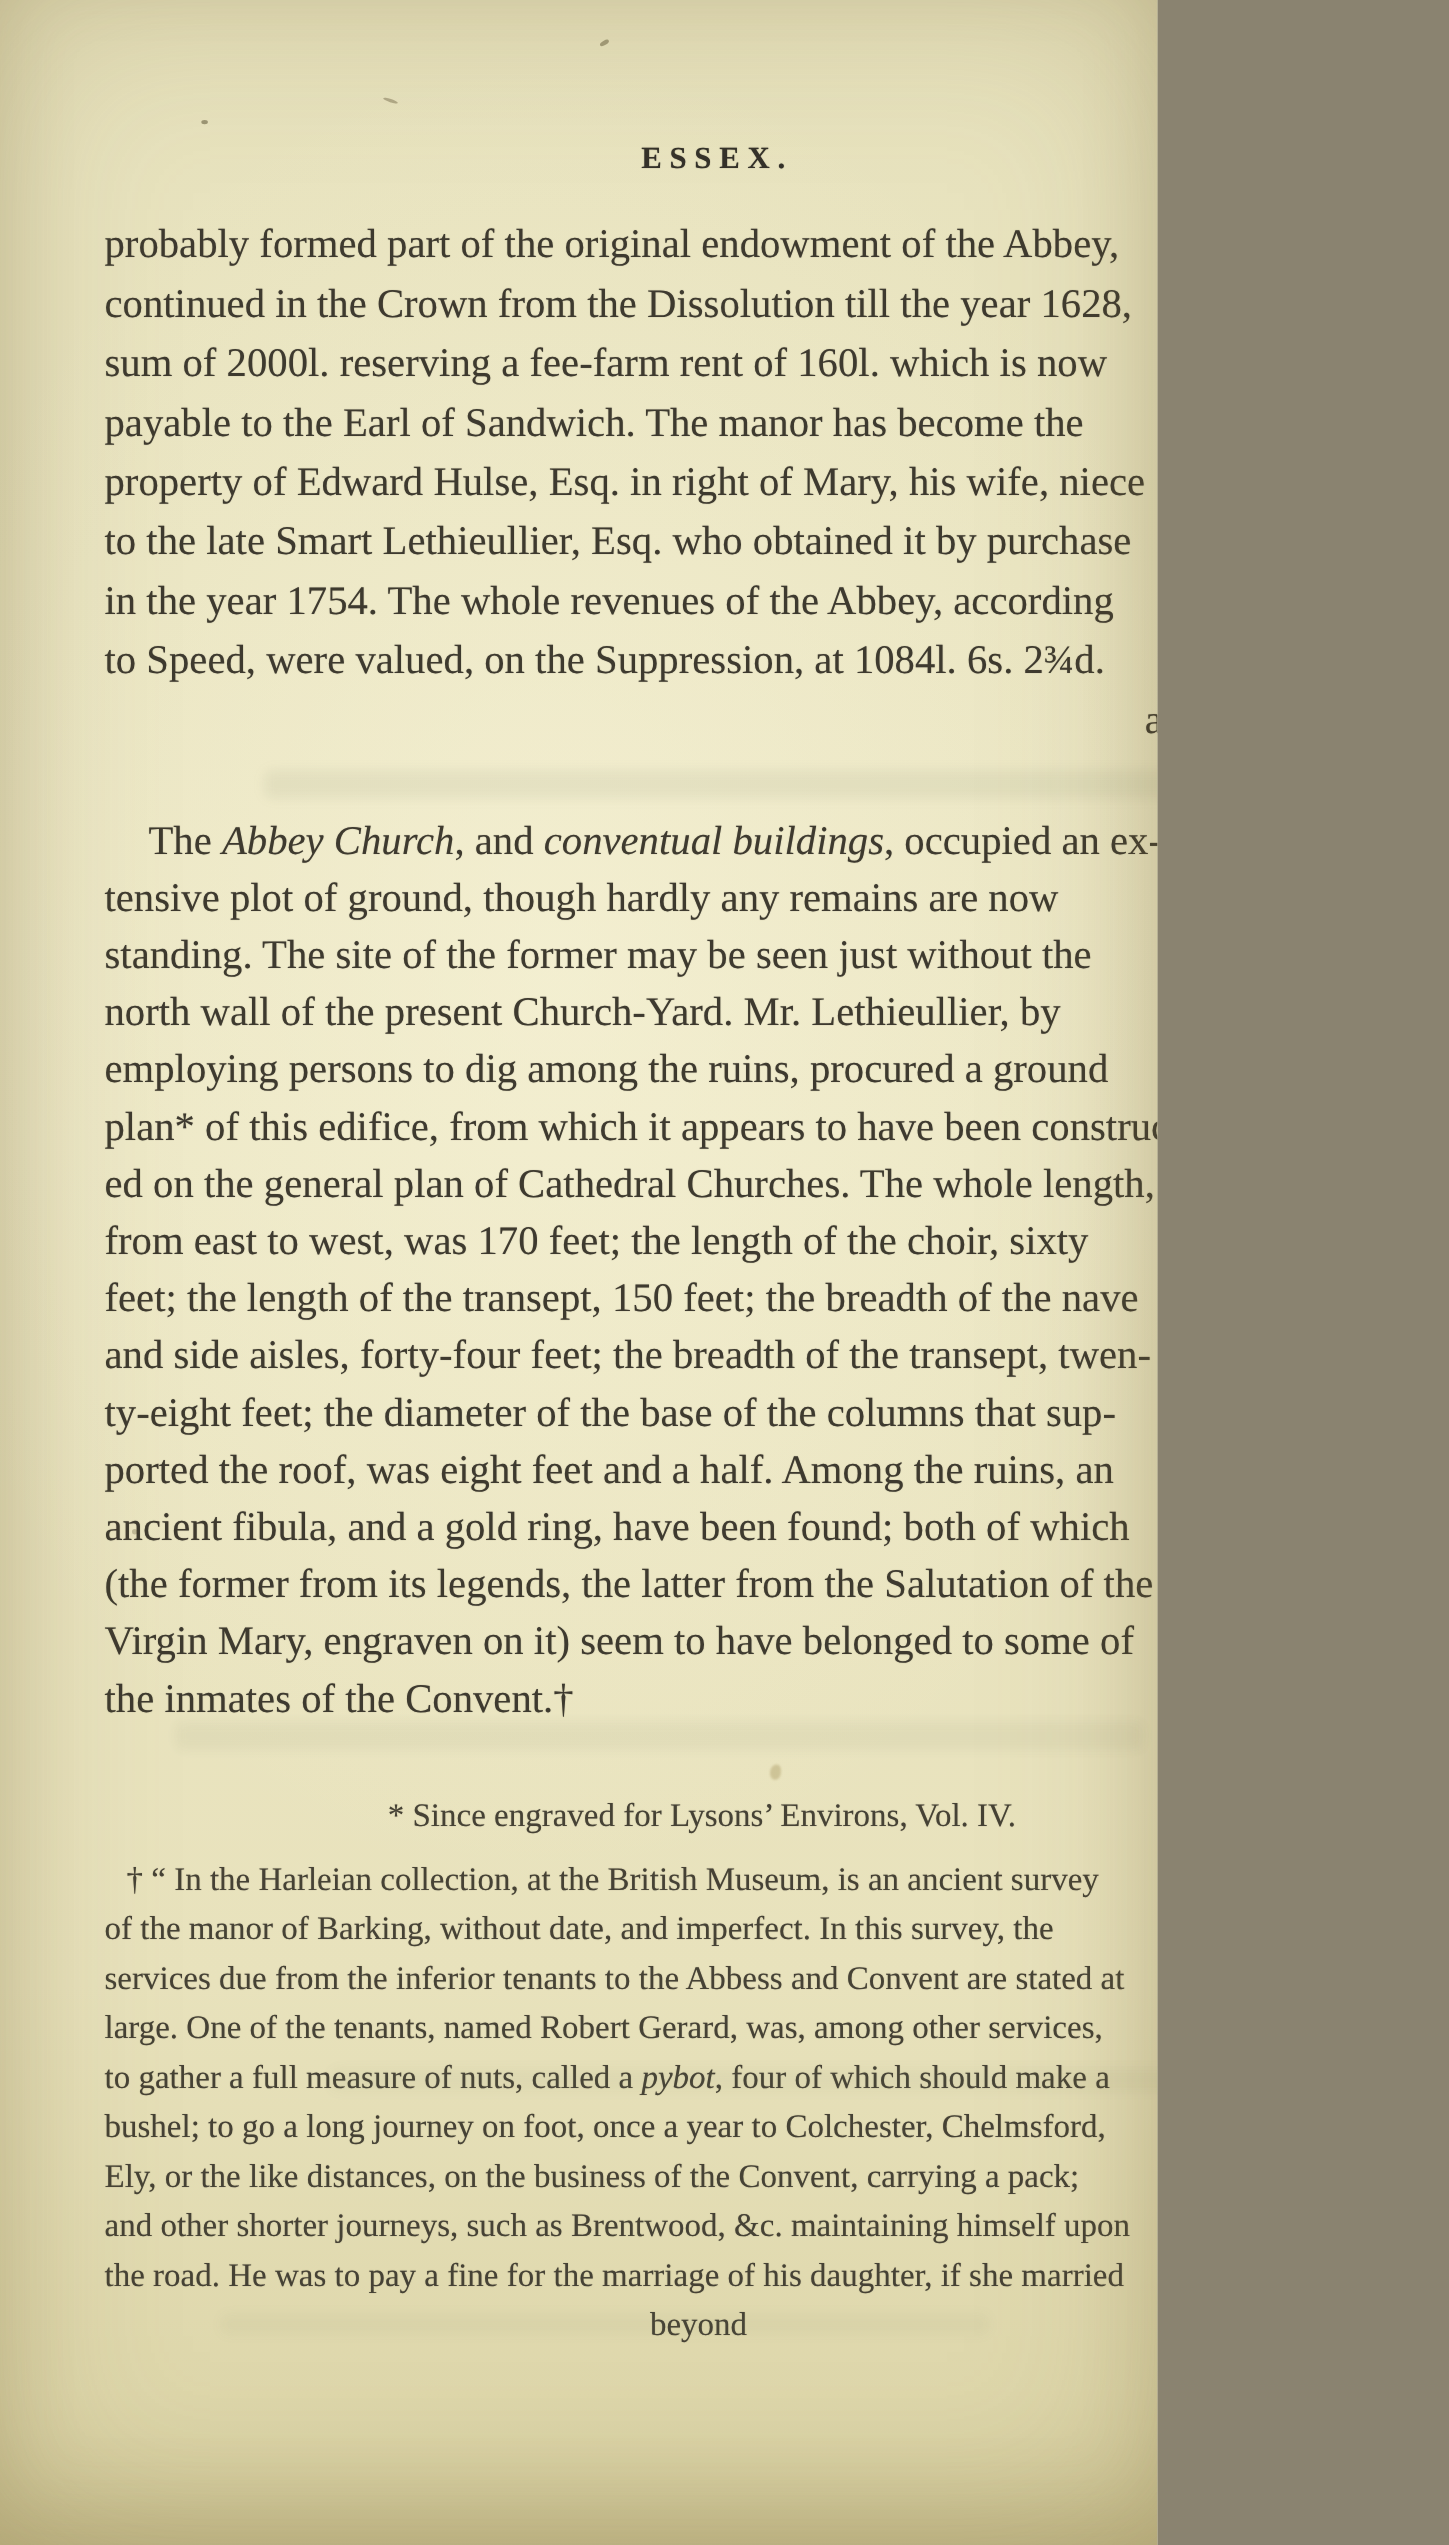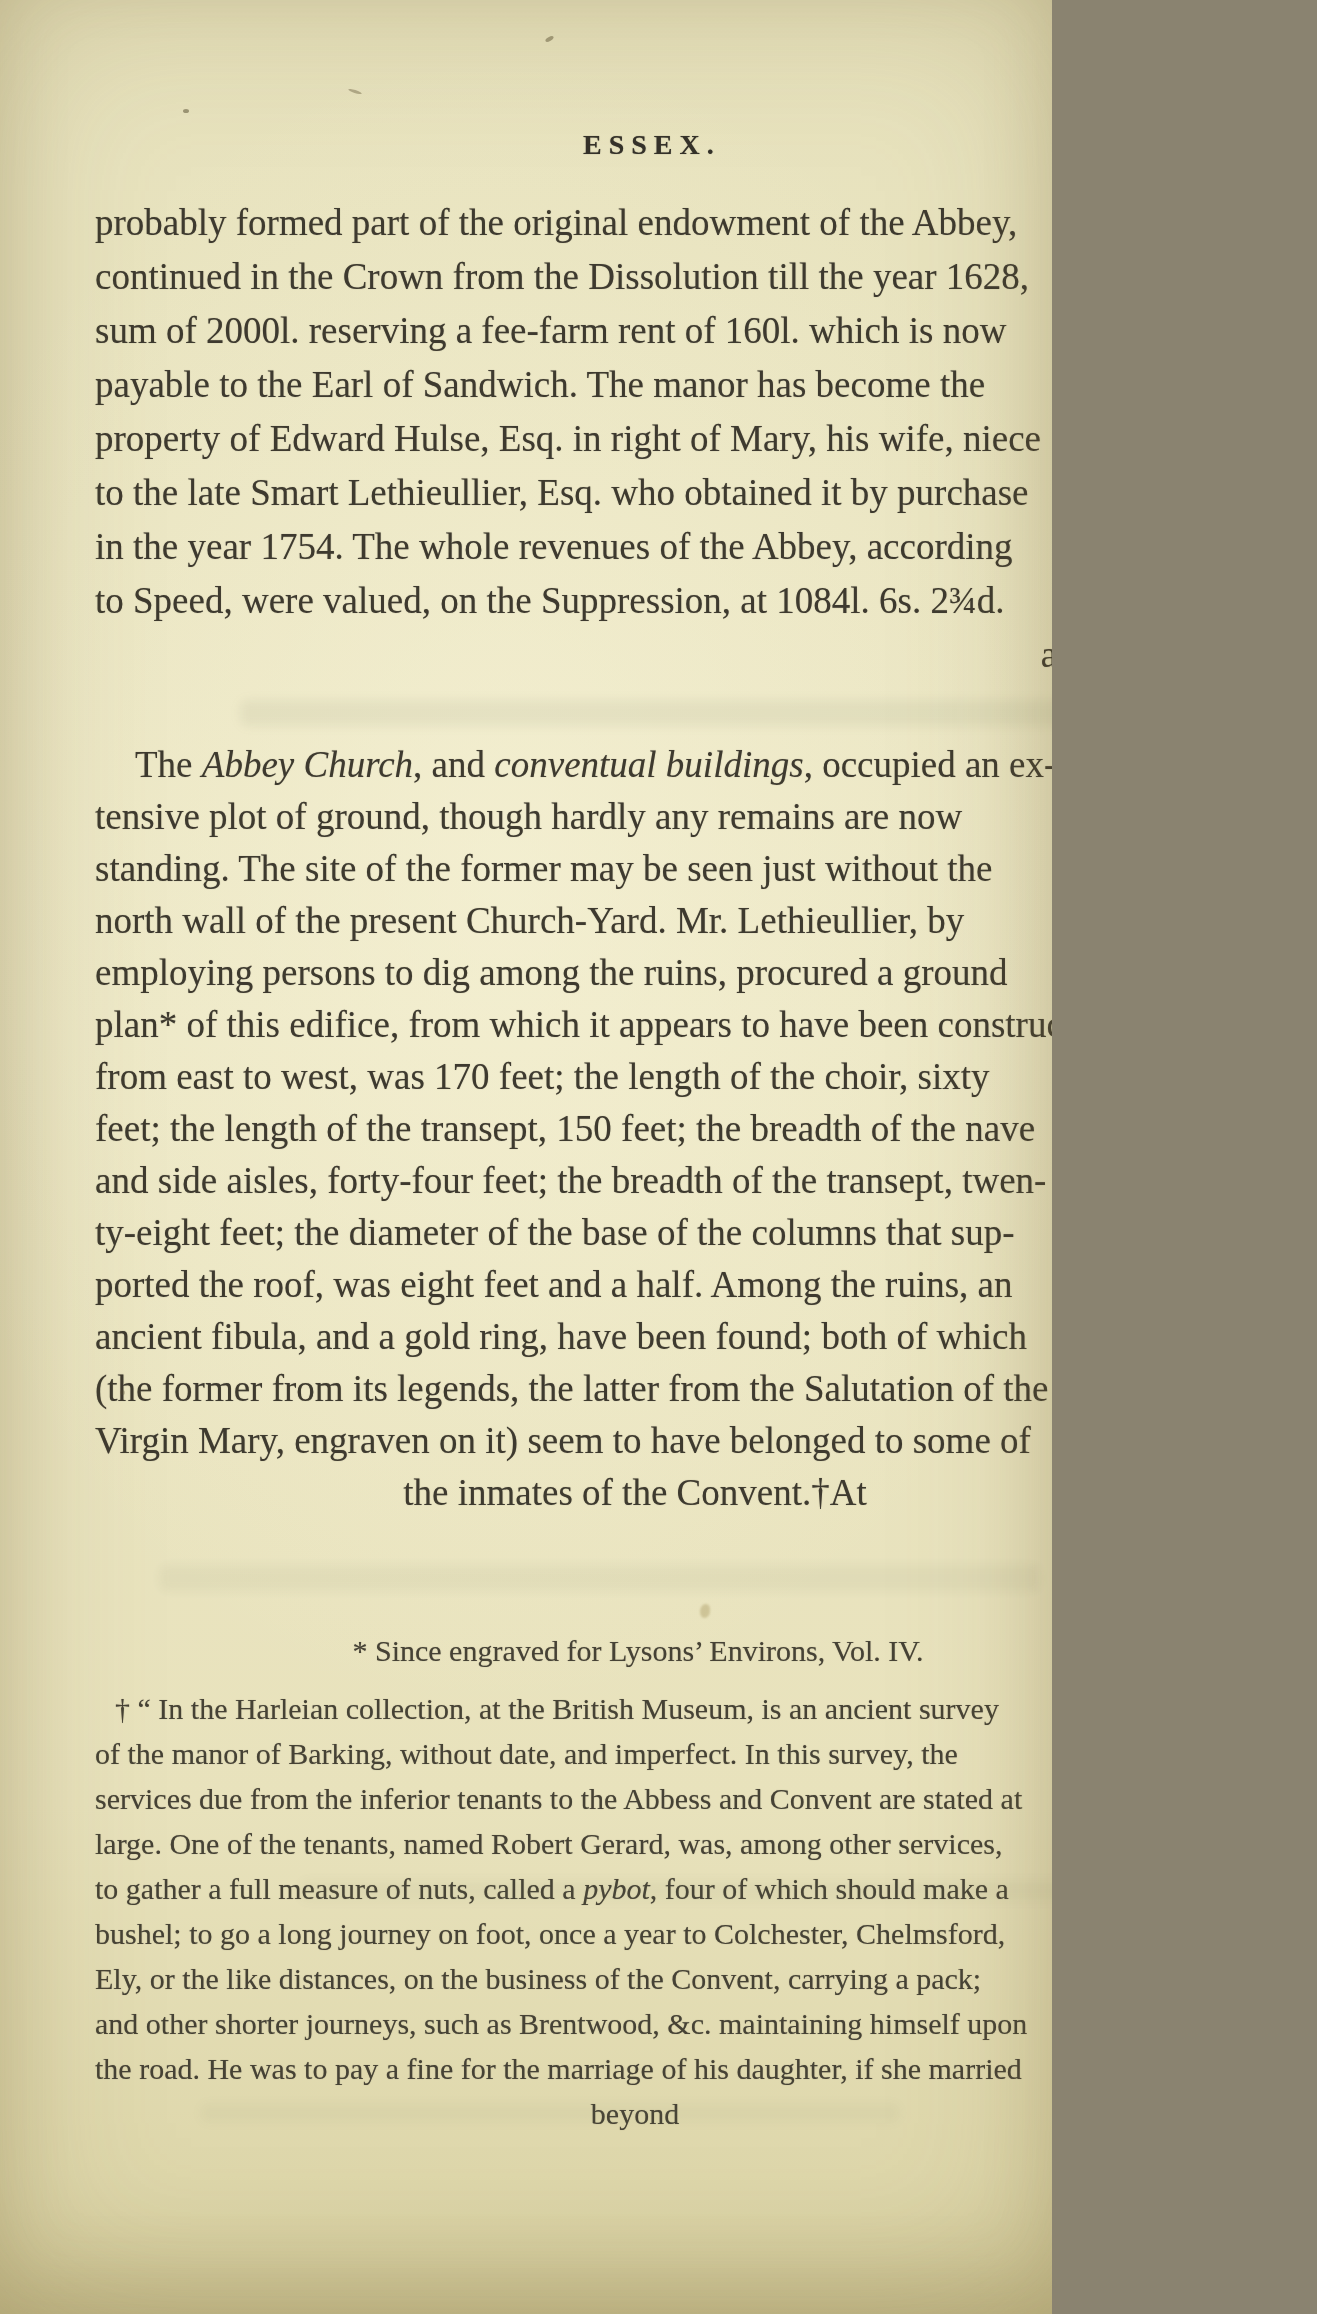--- a/index.html
+++ b/index.html
@@ -47,21 +47,21 @@
   .fn1   { top: 1630px; font-size: 30px; line-height: 42px; left: 103px; width: 1070px; color: #46423595; color: #464235; }
   .fn2   { top: 1686px; font-size: 30px; line-height: 45px; color: #464235; }
 
   .line { white-space: nowrap; }
   .line.left    { text-align: right; }
   .line.center  { text-align: center; }
   .line.right   { text-align: center; }
   .line.indent-body { text-indent: 40px; }
   .line.indent-note { text-indent: 20px; }
   .line.with-catchword {
-    display: flex; justify-content: center;
+    display: flex; justify-content: space-between;
   }
   .it { font-style: italic; }
   .catchword { white-space: nowrap; }
 
   
   .speck { position: absolute; background: #5f5638; border-radius: 50%; opacity: 0.55; }
   .sp1 { left: 183px; top: 109px; width: 6px;  height: 4px; }
   .sp2 { left: 348px; top: 90px;  width: 14px; height: 3px; transform: rotate(18deg); opacity: 0.4; }
   .sp3 { left: 545px; top: 37px;  width: 9px;  height: 4px; transform: rotate(-30deg); opacity: 0.5; }
   .sp4 { left: 1282px; top: 300px; width: 5px; height: 8px; opacity: 0.35; }
@@ -99,20 +99,21 @@
       <div class="line left"><span><span>annually.</span></span></div>
     </section>
 
   <section class="textblock para2">
       <div class="line justify indent-body"><span><span>The </span><span class="it">Abbey Church</span><span>, and </span><span class="it">conventual buildings</span><span>, occupied an ex-</span></span></div>
       <div class="line justify"><span><span>tensive plot of ground, though hardly any remains are now</span></span></div>
       <div class="line justify"><span><span>standing.  The site of the former may be seen just without the</span></span></div>
       <div class="line justify"><span><span>north wall of the present Church-Yard.  Mr. Lethieullier, by</span></span></div>
       <div class="line justify"><span><span>employing persons to dig among the ruins, procured a ground</span></span></div>
       <div class="line justify"><span><span>plan* of this edifice, from which it appears to have been construct-</span></span></div>
+      <div class="line justify"><span><span>ed on the general plan of Cathedral Churches.  The whole length,</span></span></div>
       <div class="line justify"><span><span>from east to west, was 170 feet; the length of the choir, sixty</span></span></div>
       <div class="line justify"><span><span>feet; the length of the transept, 150 feet; the breadth of the nave</span></span></div>
       <div class="line justify"><span><span>and side aisles, forty-four feet; the breadth of the transept, twen-</span></span></div>
       <div class="line justify"><span><span>ty-eight feet; the diameter of the base of the columns that sup-</span></span></div>
       <div class="line justify"><span><span>ported the roof, was eight feet and a half.  Among the ruins, an</span></span></div>
       <div class="line justify"><span><span>ancient fibula, and a gold ring, have been found; both of which</span></span></div>
       <div class="line justify"><span><span>(the former from its legends, the latter from the Salutation of the</span></span></div>
       <div class="line justify"><span><span>Virgin Mary, engraven on it) seem to have belonged to some of</span></span></div>
       <div class="line with-catchword">
         <span><span>the inmates of the Convent.†</span></span>

